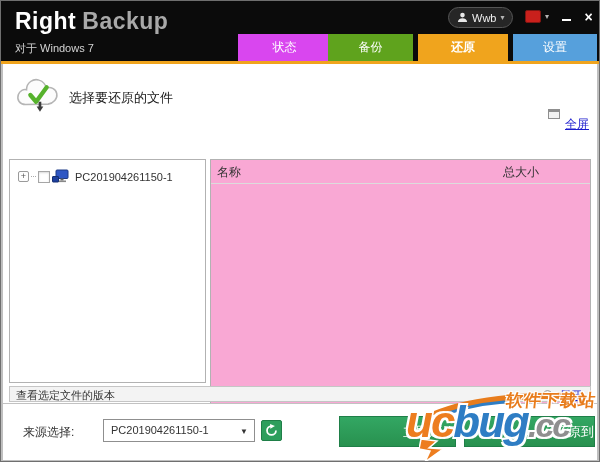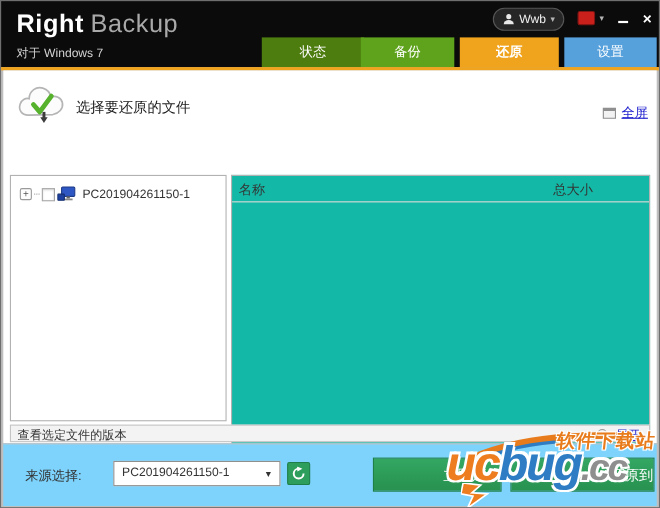--- a/index.html
+++ b/index.html
@@ -6,54 +6,54 @@
   html,body { width:600px; height:462px; }
   body { font-family:"Liberation Sans","DejaVu Sans",sans-serif; }
 
   #window { position:relative; width:600px; height:462px; background:#bfbfbf;
             border:1px solid #6f6f6f; overflow:hidden; }
 
   
   .titlebar { position:absolute; left:0; top:0; width:100%; height:60px; background:#0b0b0b; }
   .brand { position:absolute; left:14px; top:7px; color:#fff; font-size:23px; letter-spacing:.5px; }
   .brand .bold { font-weight:bold; }
-  .brand .light { font-weight:normal; color:#a9a9a9; margin-left:6px; }
+  .brand .light { font-weight:bold; color:#a9a9a9; margin-left:6px; }
   .platform { position:absolute; left:14px; top:40px; font-size:11px; color:#d4d4d4; }
 
   .user-pill { position:absolute; left:447px; top:6px; height:21px; padding:0 8px;
                background:#262626; border:1px solid #565656; border-radius:11px;
                display:flex; align-items:center; gap:4px; cursor:pointer; }
   .user-pill .uname { color:#f0f0f0; font-size:11px; font-weight:normal; }
   .caret { color:#b5b5b5; font-size:8px; line-height:1; }
   .flag-btn { position:absolute; left:524px; top:9px; width:16px; height:13px;
               background:#c9201c; border-radius:2px; border:1px solid #7e1512; cursor:pointer; }
   .flag-caret { position:absolute; left:544px; top:12px; }
   .win-btn { position:absolute; top:7px; width:17px; height:17px; display:flex;
              align-items:center; justify-content:center; cursor:pointer; }
   .min-btn { left:557px; } .min-bar { width:9px; height:2px; background:#fff; margin-top:6px; }
   .close-btn { left:579px; color:#fff; font-size:14px; font-weight:bold; }
 
   
   .tab { position:absolute; top:33px; height:27px; line-height:27px; text-align:center;
          color:#fff; font-size:12px; cursor:pointer; }
-  .tab-status   { left:237px; width:93px; background:#4d7c0f; }
+  .tab-status   { left:237px; width:93px; background:#d946ef; }
   .tab-backup   { left:327px; width:85px; background:#5fa31d; }
   .tab-restore  { left:417px; width:90px; background:#f0a41d; font-weight:bold; }
   .tab-settings { left:512px; width:84px; background:#56a0dc; }
   .orange-line { position:absolute; left:0; top:60px; width:100%; height:3px; background:#f0a41d; }
 
   
   .content { position:absolute; left:2px; right:2px; top:63px; bottom:58px; background:#fff; }
 
   .cloud-icon { position:absolute; left:12px; top:11px; }
   .page-title { position:absolute; left:66px; top:25px; font-size:13px; color:#1a1a1a; }
   .fullscreen-group { position:absolute; right:8px; top:30px; display:flex; align-items:center; gap:5px; }
   .fs-icon { width:12px; height:10px; border:1px solid #8f8f8f; border-top:3px solid #8f8f8f;
              background:#f2f2f2; cursor:pointer; }
-  .fs-link { font-size:12px; color:#1a1acd; text-decoration:underline; cursor:pointer; }
+  .fs-link { font-size:12px; color:#1a1acd; text-decoration:underline; cursor:pointer;margin-top:22px; }
 
   .mode-bar { position:absolute; left:6px; right:6px; top:67px; height:26px; background:#fff;
               display:flex; gap:3px; }
   .mode-item { flex:1; background:#cbe2f0; display:flex; align-items:center; gap:7px;
                padding-left:20px; cursor:pointer; }
   .radio { width:12px; height:12px; border-radius:50%; background:#fdfdfd; border:1px solid #8a8a8a;
            box-shadow:inset 0 1px 2px rgba(0,0,0,.25); position:relative; }
   .radio.sel::after { content:""; position:absolute; left:3px; top:3px; width:4px; height:4px;
                       border-radius:50%; background:#14335e; }
   .mode-label { font-size:12px; color:#222; }
@@ -63,36 +63,36 @@
   .tree-row { display:flex; align-items:center; gap:2px; padding:9px 0 0 8px; cursor:default; }
   .tree-expand { width:11px; height:11px; border:1px solid #9a9a9a; background:#fdfdfd;
                  font-size:9px; line-height:9px; text-align:center; color:#555; cursor:pointer;
                  border-radius:2px; }
   .tree-dash { width:5px; border-top:1px dotted #aaa; }
   .tree-check { width:12px; height:12px; border:1px solid #a6a6a6; background:#fff;
                 box-shadow:inset 0 1px 2px rgba(0,0,0,.15); cursor:pointer; }
   .tree-label { font-size:11px; color:#333; margin-left:4px; cursor:pointer; }
 
   .right-panel { position:absolute; left:207px; top:95px; right:6px; height:272px;
-                 border:1px solid #b2b2b2; background:#14b8a6; }
+                 border:1px solid #b2b2b2; background:#f9a8d4; }
   .table-head { position:relative; height:24px; border-bottom:1px solid #dcdcdc; }
   .th { position:absolute; top:0; height:24px; line-height:24px; font-size:12px; color:#333; cursor:pointer; }
   .th-name { left:6px; } .th-date { left:146px; } .th-size { left:292px; }
 
   .versions-bar { position:absolute; left:6px; right:6px; top:322px; height:16px;
                   background:#f3f3f3; border:1px solid #c5c5c5; }
   .versions-label { position:absolute; left:6px; top:1px; font-size:11px; color:#333; }
   .expand-circle { position:absolute; right:38px; top:3px; width:9px; height:9px; border-radius:50%;
                    border:1px solid #9a9a9a; background:#eee; cursor:pointer; }
   .expand-link { position:absolute; right:8px; top:1px; font-size:11px; color:#1a1acd;
                  text-decoration:underline; cursor:pointer; }
 
   
   .footer { position:absolute; left:2px; right:2px; bottom:1px; height:57px;
-            background:#7dd3fc; border-top:1px solid #c2c2c2; }
+            background:#ffffff; border-top:1px solid #c2c2c2; }
   .source-label { position:absolute; left:20px; top:20px; font-size:12px; color:#333; }
   .source-select { position:absolute; left:100px; top:15px; width:152px; height:23px;
                    background:#fff; border:1px solid #8f8f8f; cursor:pointer; }
   .source-value { position:absolute; left:7px; top:4px; font-size:11px; color:#333; }
   .select-caret { position:absolute; right:6px; top:7px; font-size:8px; color:#333; }
   .refresh-btn { position:absolute; left:258px; top:16px; width:21px; height:21px;
                  background:#2d9e5c; border:1px solid #1f7f48; border-radius:2px;
                  display:flex; align-items:center; justify-content:center; cursor:pointer; }
   .green-btn { position:absolute; top:12px; height:31px; background:linear-gradient(#33a763,#28914f);
                border:1px solid #1f7f48; color:#fff; font-size:13px; text-align:right;

